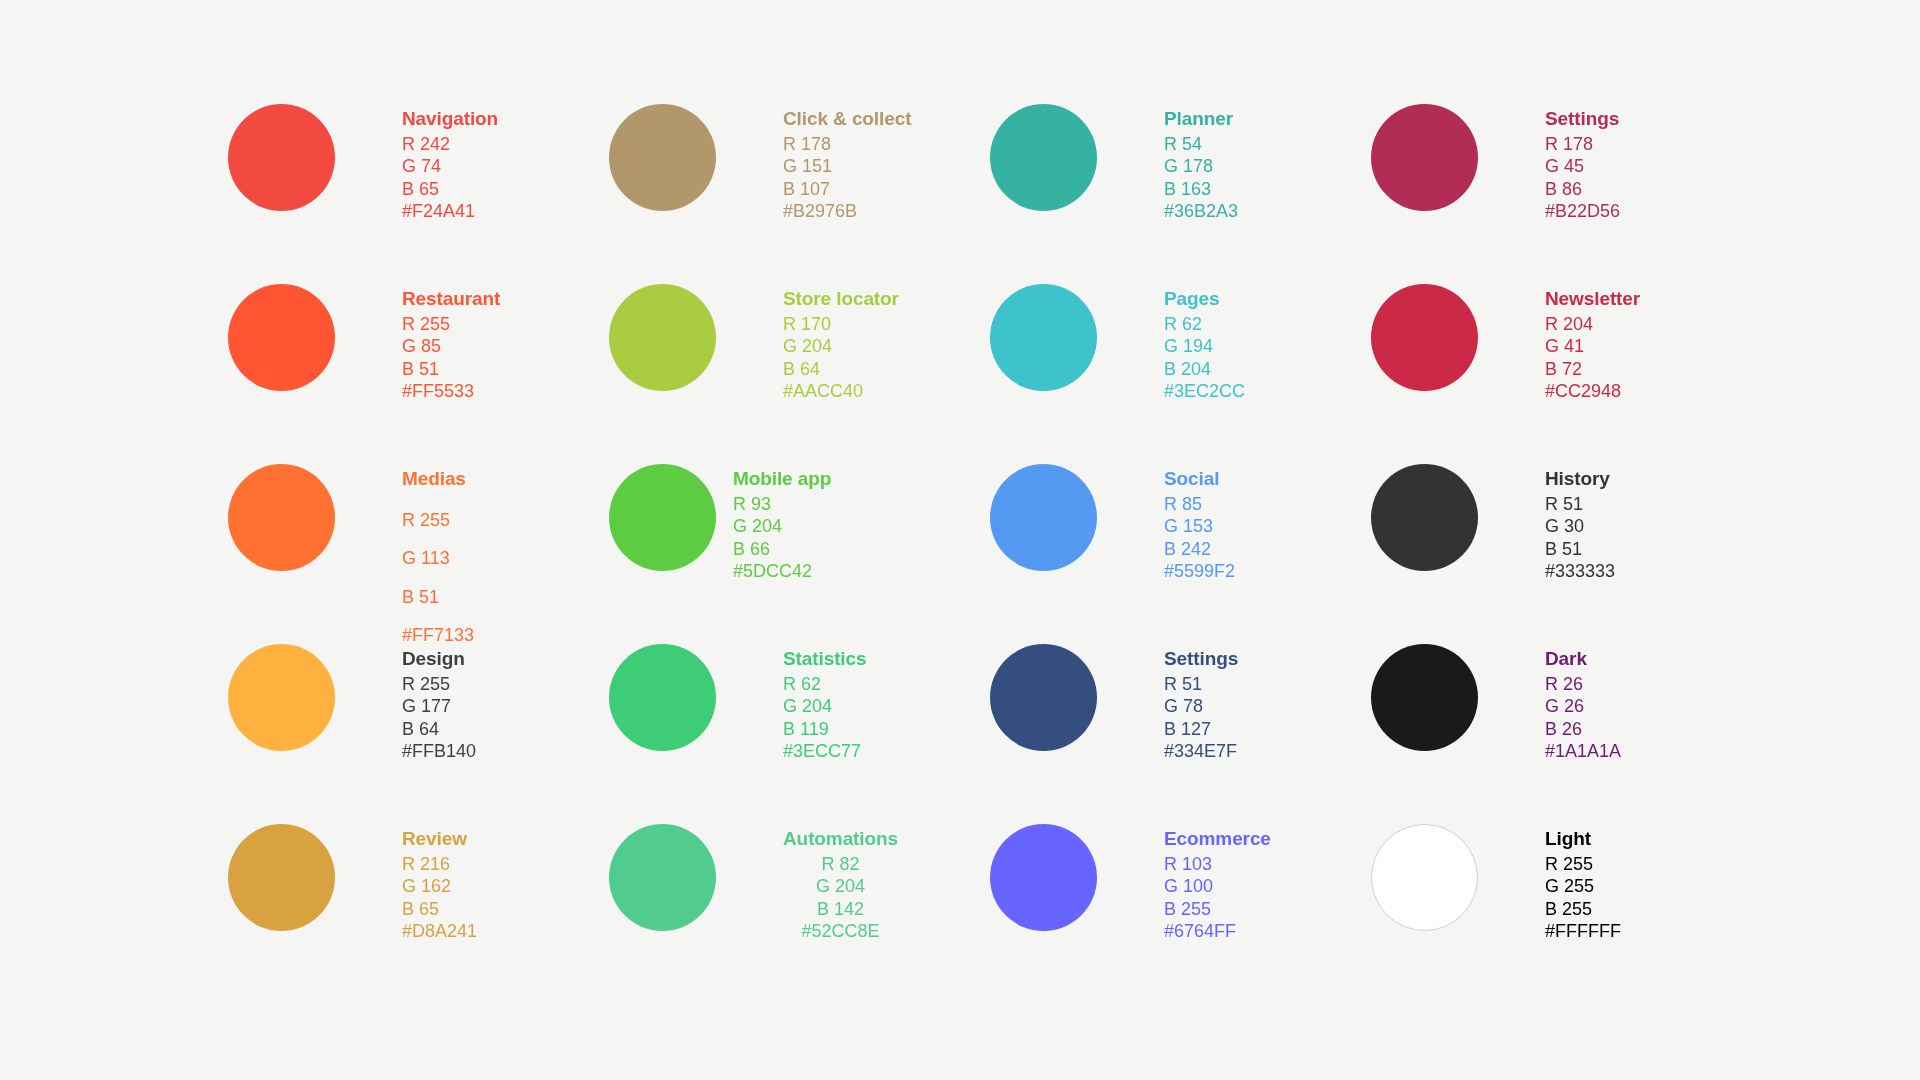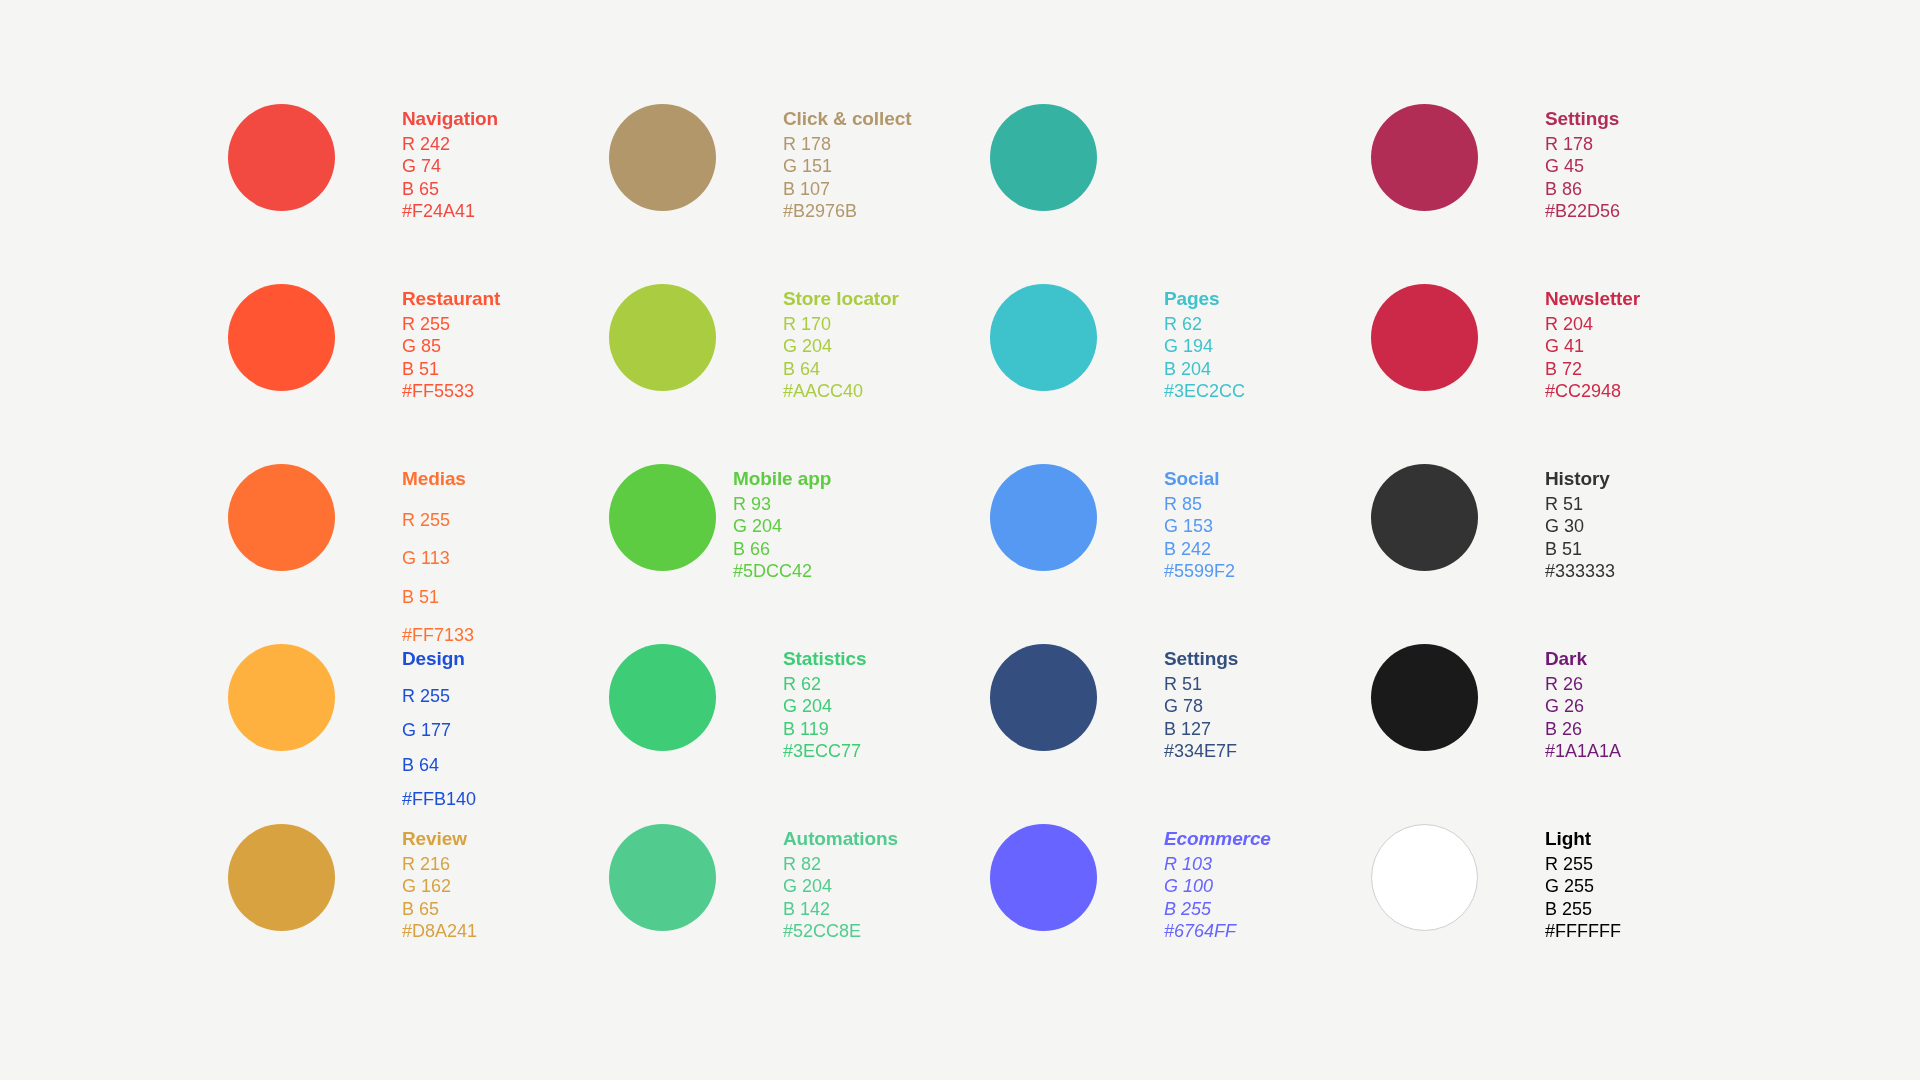--- a/index.html
+++ b/index.html
@@ -90,20 +90,27 @@
       <div class="swatch-info" style="color: rgb(178, 151, 107);">
         <div class="swatch-name">Click &amp; collect</div>
         <div class="swatch-line">R 178</div>
         <div class="swatch-line">G 151</div>
         <div class="swatch-line">B 107</div>
         <div class="swatch-hex">#B2976B</div>
       </div>
     </div>
     <div class="swatch-cell">
       <div class="swatch-circle" style="background: rgb(54, 178, 163);"></div>
+      <div class="swatch-info" style="color: rgb(54, 178, 163);">
+        <div class="swatch-name">Planner</div>
+        <div class="swatch-line">R 54</div>
+        <div class="swatch-line">G 178</div>
+        <div class="swatch-line">B 163</div>
+        <div class="swatch-hex">#36B2A3</div>
+      </div>
     </div>
     <div class="swatch-cell">
       <div class="swatch-circle" style="background: rgb(178, 45, 86);"></div>
       <div class="swatch-info" style="color: rgb(178, 45, 86);">
         <div class="swatch-name">Settings</div>
         <div class="swatch-line">R 178</div>
         <div class="swatch-line">G 45</div>
         <div class="swatch-line">B 86</div>
         <div class="swatch-hex">#B22D56</div>
       </div>
@@ -183,21 +190,21 @@
       <div class="swatch-info" style="color: rgb(51, 51, 51);">
         <div class="swatch-name">History</div>
         <div class="swatch-line">R 51</div>
         <div class="swatch-line">G 30</div>
         <div class="swatch-line">B 51</div>
         <div class="swatch-hex">#333333</div>
       </div>
     </div>
     <div class="swatch-cell">
       <div class="swatch-circle" style="background: rgb(255, 177, 64);"></div>
-      <div class="swatch-info" style="color: #1d4ed8; gap: 12px;">
+      <div class="swatch-info" style="color: #404040;">
         <div class="swatch-name">Design</div>
         <div class="swatch-line">R 255</div>
         <div class="swatch-line">G 177</div>
         <div class="swatch-line">B 64</div>
         <div class="swatch-hex">#FFB140</div>
       </div>
     </div>
     <div class="swatch-cell">
       <div class="swatch-circle" style="background: rgb(62, 204, 119);"></div>
       <div class="swatch-info" style="color: rgb(62, 204, 119);">
@@ -233,31 +240,31 @@
       <div class="swatch-info" style="color: rgb(216, 162, 65);">
         <div class="swatch-name">Review</div>
         <div class="swatch-line">R 216</div>
         <div class="swatch-line">G 162</div>
         <div class="swatch-line">B 65</div>
         <div class="swatch-hex">#D8A241</div>
       </div>
     </div>
     <div class="swatch-cell">
       <div class="swatch-circle" style="background: rgb(82, 204, 142);"></div>
-      <div class="swatch-info" style="color: rgb(82, 204, 142);">
+      <div class="swatch-info" style="color: rgb(82, 204, 142); text-align: center;">
         <div class="swatch-name">Automations</div>
         <div class="swatch-line">R 82</div>
         <div class="swatch-line">G 204</div>
         <div class="swatch-line">B 142</div>
         <div class="swatch-hex">#52CC8E</div>
       </div>
     </div>
     <div class="swatch-cell">
       <div class="swatch-circle" style="background: rgb(103, 100, 255);"></div>
-      <div class="swatch-info" style="color: rgb(103, 100, 255); font-style: italic;">
+      <div class="swatch-info" style="color: rgb(103, 100, 255);">
         <div class="swatch-name">Ecommerce</div>
         <div class="swatch-line">R 103</div>
         <div class="swatch-line">G 100</div>
         <div class="swatch-line">B 255</div>
         <div class="swatch-hex">#6764FF</div>
       </div>
     </div>
     <div class="swatch-cell">
       <div class="swatch-circle bordered" style="background: rgb(255, 255, 255);"></div>
       <div class="swatch-info" style="color: #000000;">

